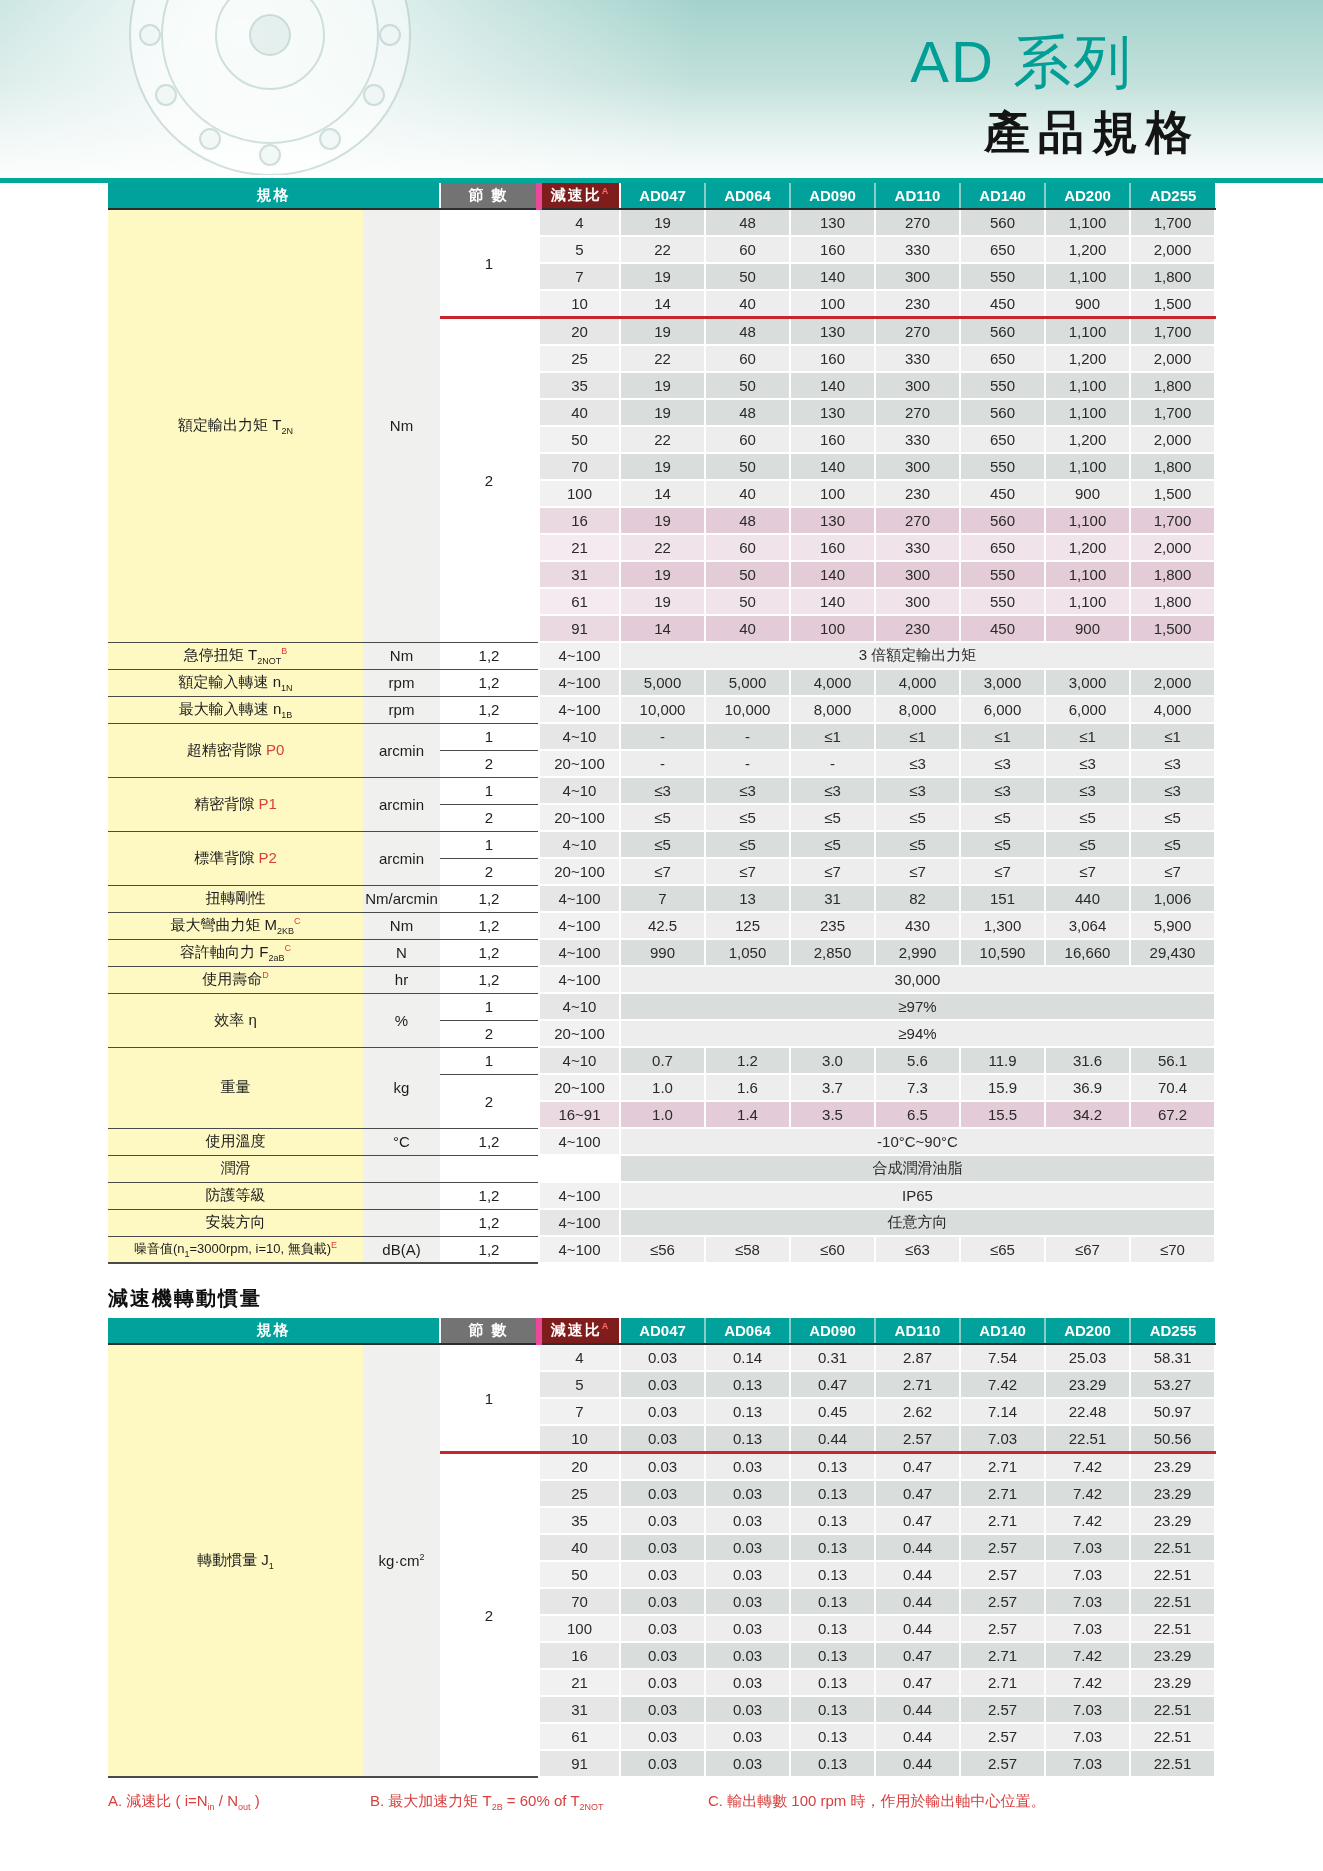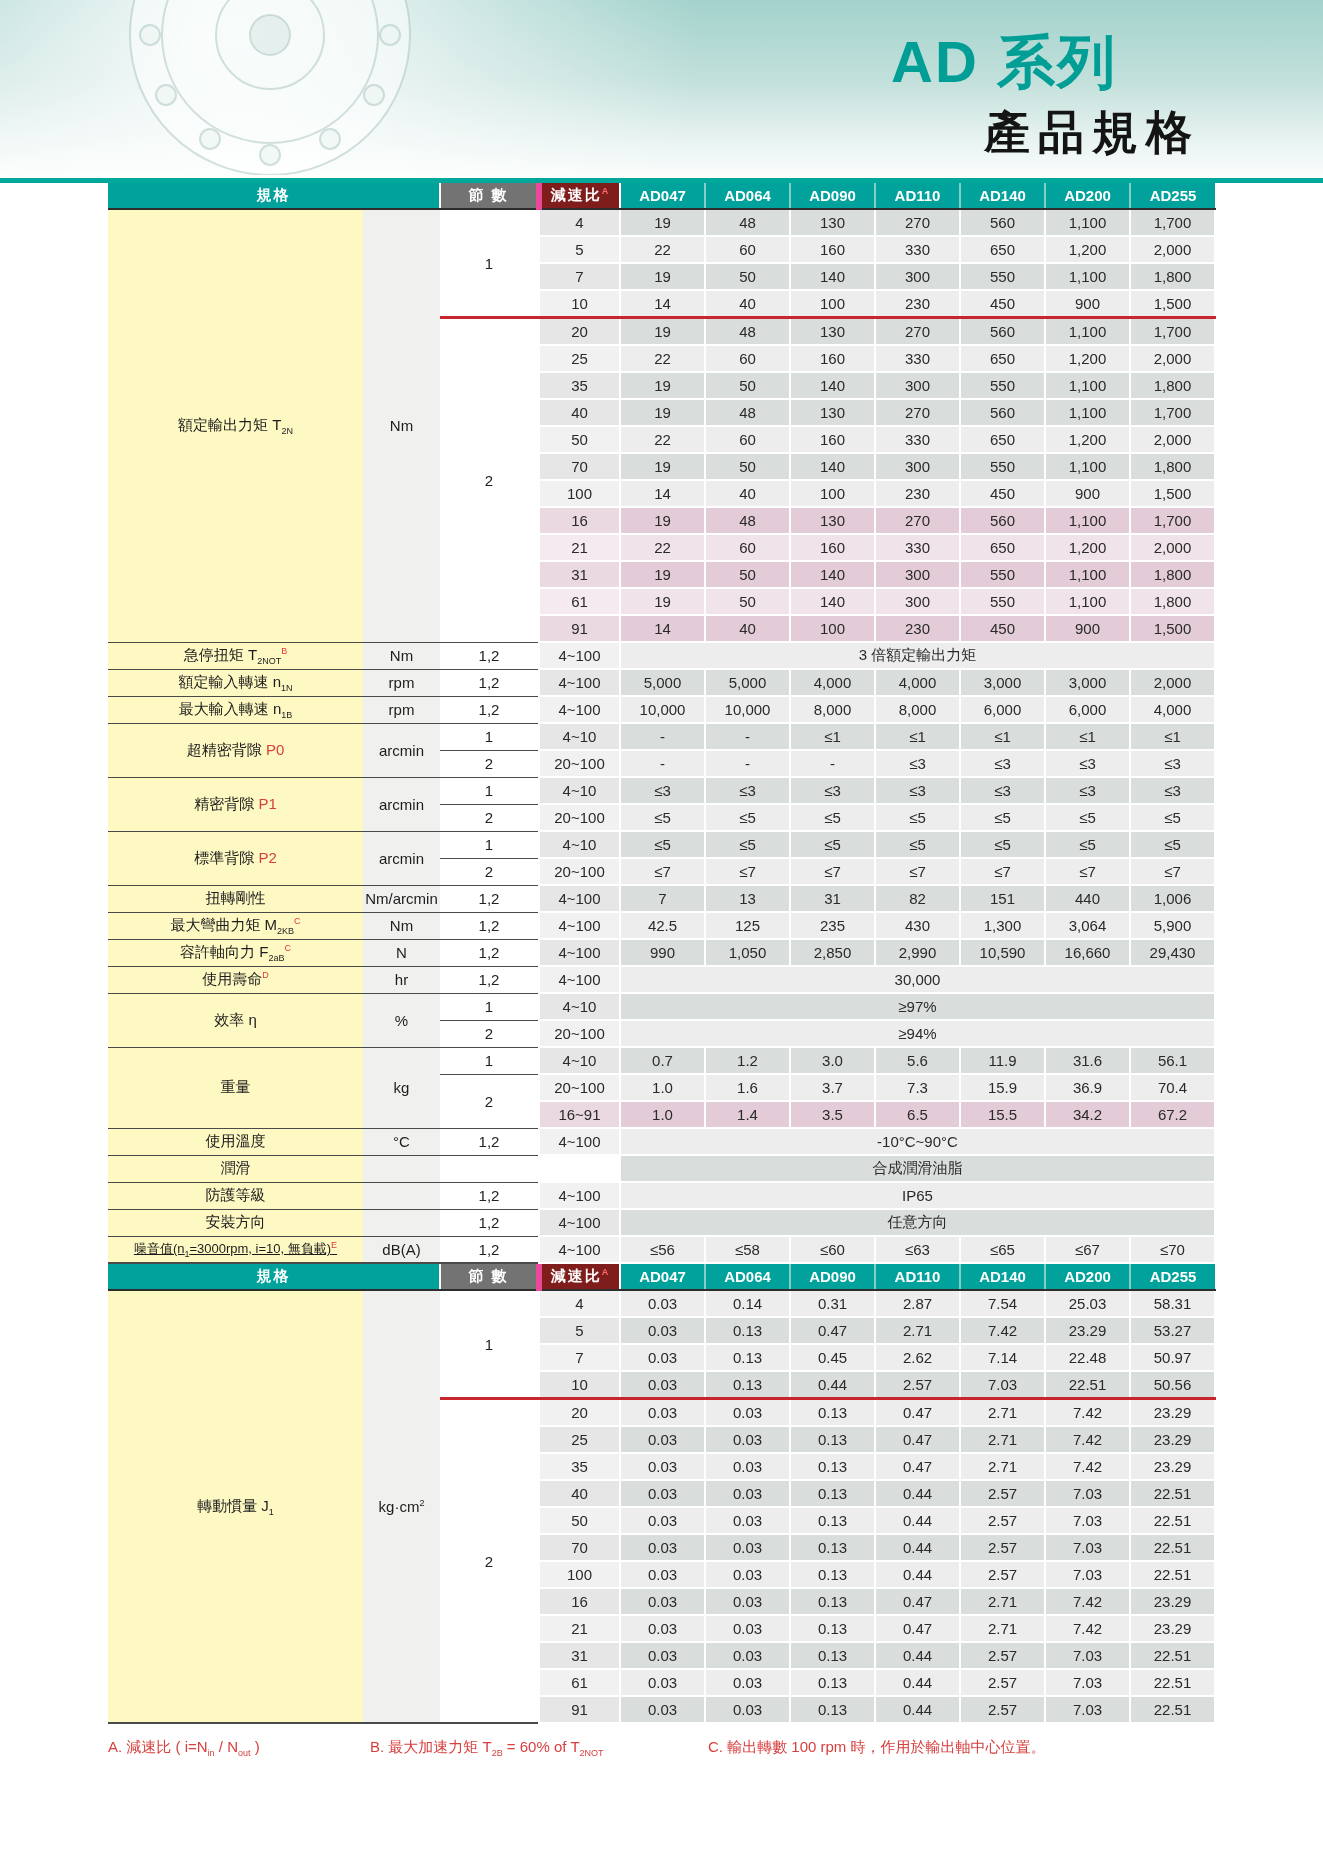--- a/index.html
+++ b/index.html
@@ -5,21 +5,21 @@
   html,body{margin:0;padding:0;background:#ffffff;}
   .page{position:relative;width:1323px;height:1871px;background:#fff;overflow:hidden;
         font-family:"Liberation Sans","DejaVu Sans",sans-serif;color:#222;}
 
   
   .banner{position:relative;height:178px;
     background:
       radial-gradient(circle at 240px 30px, rgba(255,255,255,.95), rgba(255,255,255,0) 42%),
       linear-gradient(180deg,#a3d2cc 0%,#c2e0db 45%,#e9f4f2 80%,#fbfdfd 100%);}
   .banner-line{height:5px;background:#00A79B;}
-  .series-title{position:absolute;top:24px;right:206px;font-size:58px;font-weight:bold;
+  .series-title{position:absolute;top:24px;right:190px;font-size:58px;font-weight:normal;
     color:#009E94;letter-spacing:2px;}
   .page-subtitle{position:absolute;top:102px;right:123px;font-size:46px;font-weight:bold;
     color:#141414;letter-spacing:8px;}
   .gear-art{position:absolute;left:55px;top:-55px;opacity:.85;}
 
   
   .content{margin:0 108px;}
   .sec-title{font-size:20px;font-weight:bold;color:#101010;margin:25px 0 6px 0;letter-spacing:2px;}
   .sec-title.second{margin-top:21px;}
 
@@ -30,21 +30,21 @@
   thead th{height:23px;color:#fff;font-weight:bold;font-size:16px;
     border-bottom:2px solid #2d2d2d;letter-spacing:2px;}
   .h-spec{background:#00A29B;}
   .h-stage{background:#737373;border-left:2px solid #fff;}
   .h-ratio{background:#7f1d1d;border-left:6px solid #ec4899;}
   .h-model{background:#00A29B;border-left:2px solid #86cfc9;letter-spacing:0;}
   .h-model.first{border-left:2px solid #fff;}
   .h-ratio sup{color:#ff6a6a;}
 
   td.label{text-align:left;padding-left:6px;background:#fef9c3;color:#1d1d1d;}
-  td.label.small{font-size:13px;text-decoration:underline;}
+  td.label.small{font-size:13px;}
   td.unit{background:#F0F0EF;color:#1d1d1d;}
   td.stage{background:#fff;}
   td.rcell,td.vcell{border:2px solid #fff;color:#2a2a2a;}
   .ra{background:#E5E6E5;}  .rb{background:#F0F1F0;}
   .rpa{background:#EAD9E1;} .rpb{background:#F4EAEF;}
   .va{background:#D9DDDC;}  .vb{background:#ECEDEC;}
   .vpa{background:#E3CCD7;} .vpb{background:#F1E3EA;}
   .rempty{background:#fff;}
   .gtop{border-top:1px solid #4a4a4a;}
   .sd{border-top:1px solid #4a4a4a;}
@@ -522,20 +522,21 @@
               <td class="vcell vb">≤60</td>
               <td class="vcell vb">≤63</td>
               <td class="vcell vb">≤65</td>
               <td class="vcell vb">≤67</td>
               <td class="vcell vb">≤70</td>
             </tr>
           </tbody>
         </table>
       </div>
 
+    <div class="sec-title second">減速機轉動慣量</div>
     <div>
         <table class="spec">
           <colgroup>
             <col style="width: 255px;">
             <col style="width: 77px;">
             <col style="width: 99px;">
             <col style="width: 81px;">
             <col style="width: 85px;">
             <col style="width: 85px;">
             <col style="width: 85px;">

